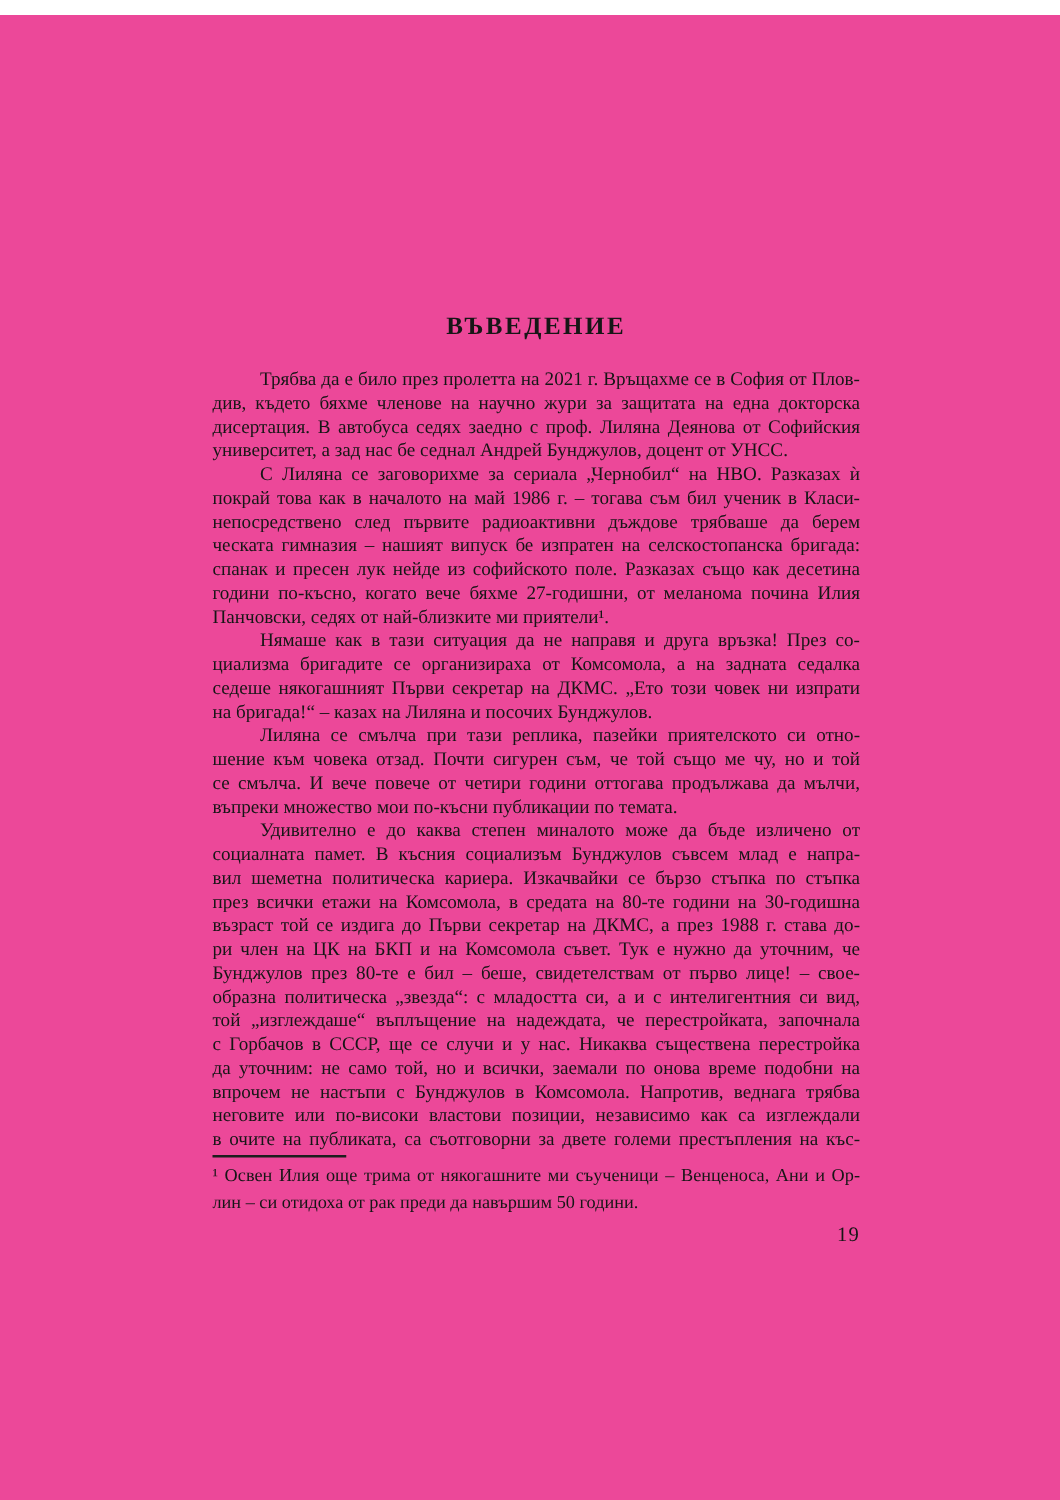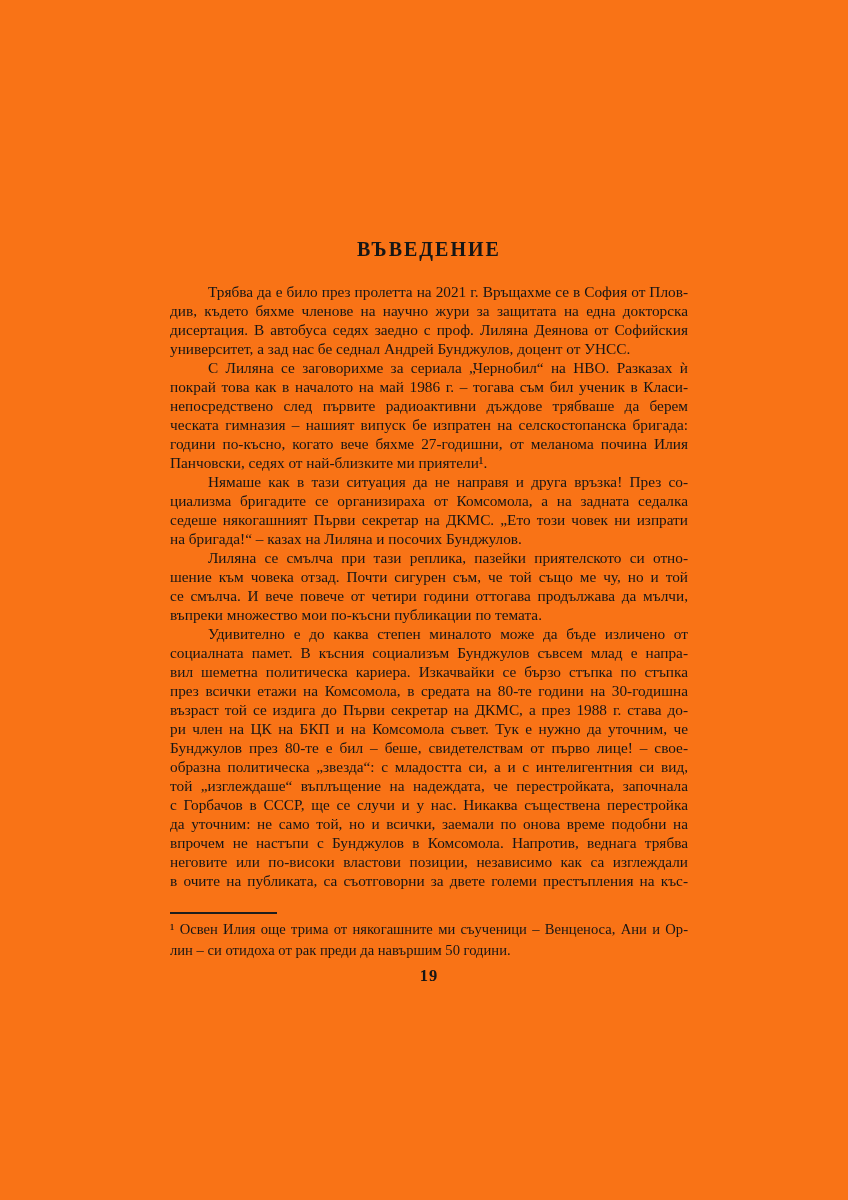--- a/index.html
+++ b/index.html
@@ -6,21 +6,22 @@
   body {
     width: 848px; height: 1200px;
     background: #ffffff;
     font-family: "Liberation Serif", "DejaVu Serif", serif;
     color: #161616;
     position: relative;
     overflow: hidden;
   }
   .page {
     position: absolute; inset: 0;
-    background: #f97316;
+    background: #ec4899;
+    margin-top: 12px;
   }
   .chapter-title {
     position: absolute; top: 238px; left: 170px; width: 518px;
     margin: 0;
     font-size: 20px; font-weight: 700;
     letter-spacing: 2px;
     text-align: center;
     white-space: nowrap;
   }
   .body-text {
@@ -42,43 +43,43 @@
   }
   .footnote {
     position: absolute; top: 919px; left: 170px; width: 518px;
   }
   .footnote .line {
     height: 21px; line-height: 21px;
     font-size: 14.6px;
   }
   .page-number {
     position: absolute; top: 966px; left: 170px; width: 518px;
-    text-align: center;
+    text-align: right;
     font-size: 16.5px;
     letter-spacing: 1px;
-    font-weight: bold;
   }
 </style>
 </head>
 <body style="background: rgb(255, 255, 255); color: rgb(22, 22, 22);">
 
 <div class="page">
 
   <h1 class="chapter-title">ВЪВЕДЕНИЕ</h1>
 
   <div class="body-text">
 
   <div class="line indent">Трябва да е било през пролетта на 2021 г. Връщахме се в София от Плов-</div>
       <div class="line">див, където бяхме членове на научно жури за защитата на една докторска</div>
       <div class="line">дисертация. В автобуса седях заедно с проф. Лиляна Деянова от Софийския</div>
       <div class="line end">университет, а зад нас бе седнал Андрей Бунджулов, доцент от УНСС.</div>
       <div class="line indent">С Лиляна се заговорихме за сериала „Чернобил“ на НВО. Разказах ѝ</div>
       <div class="line">покрай това как в началото на май 1986 г. – тогава съм бил ученик в Класи-</div>
       <div class="line">непосредствено след първите радиоактивни дъждове трябваше да берем</div>
       <div class="line">ческата гимназия – нашият випуск бе изпратен на селскостопанска бригада:</div>
+      <div class="line">спанак и пресен лук нейде из софийското поле. Разказах също как десетина</div>
       <div class="line">години по-късно, когато вече бяхме 27-годишни, от меланома почина Илия</div>
       <div class="line end">Панчовски, седях от най-близките ми приятели¹.</div>
       <div class="line indent">Нямаше как в тази ситуация да не направя и друга връзка! През со-</div>
       <div class="line">циализма бригадите се организираха от Комсомола, а на задната седалка</div>
       <div class="line">седеше някогашният Първи секретар на ДКМС. „Ето този човек ни изпрати</div>
       <div class="line end">на бригада!“ – казах на Лиляна и посочих Бунджулов.</div>
       <div class="line indent">Лиляна се смълча при тази реплика, пазейки приятелското си отно-</div>
       <div class="line">шение към човека отзад. Почти сигурен съм, че той също ме чу, но и той</div>
       <div class="line">се смълча. И вече повече от четири години оттогава продължава да мълчи,</div>
       <div class="line end">въпреки множество мои по-късни публикации по темата.</div>

